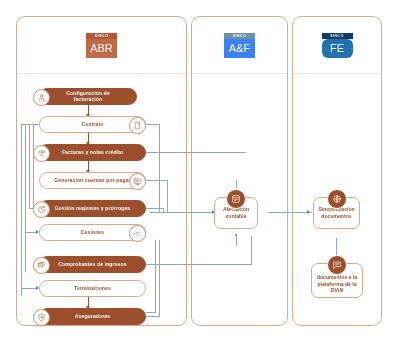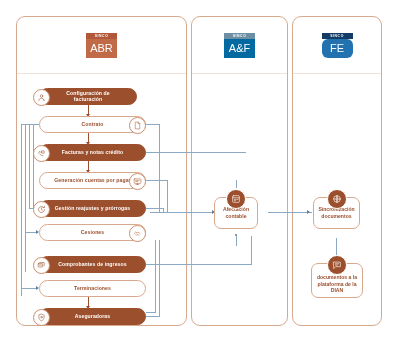--- a/index.html
+++ b/index.html
@@ -32,21 +32,21 @@
     font-size:3.4px;letter-spacing:.6px;line-height:6px;height:6px;
     text-align:center;color:#ffffff;font-weight:700;
   }
   .logo .mark{
     height:19px;line-height:19px;text-align:center;
     font-size:11px;font-weight:400;color:#ffffff;
   }
   #logo-abr .cap{background:#b1583a;}
   #logo-abr .mark{background:#c06a48;}
   #logo-af  .cap{background:#6d8ea3;}
-  #logo-af  .mark{background:#0369a1;}
+  #logo-af  .mark{background:#3b82f6;}
   #logo-fe  .cap{background:#123c66;}
   #logo-fe  .mark{background:#2272b0;border-radius:6px;}
 
   
   .node{
     position:absolute;box-sizing:border-box;
     display:flex;align-items:center;justify-content:center;
     text-align:center;
   }
   .pill{

